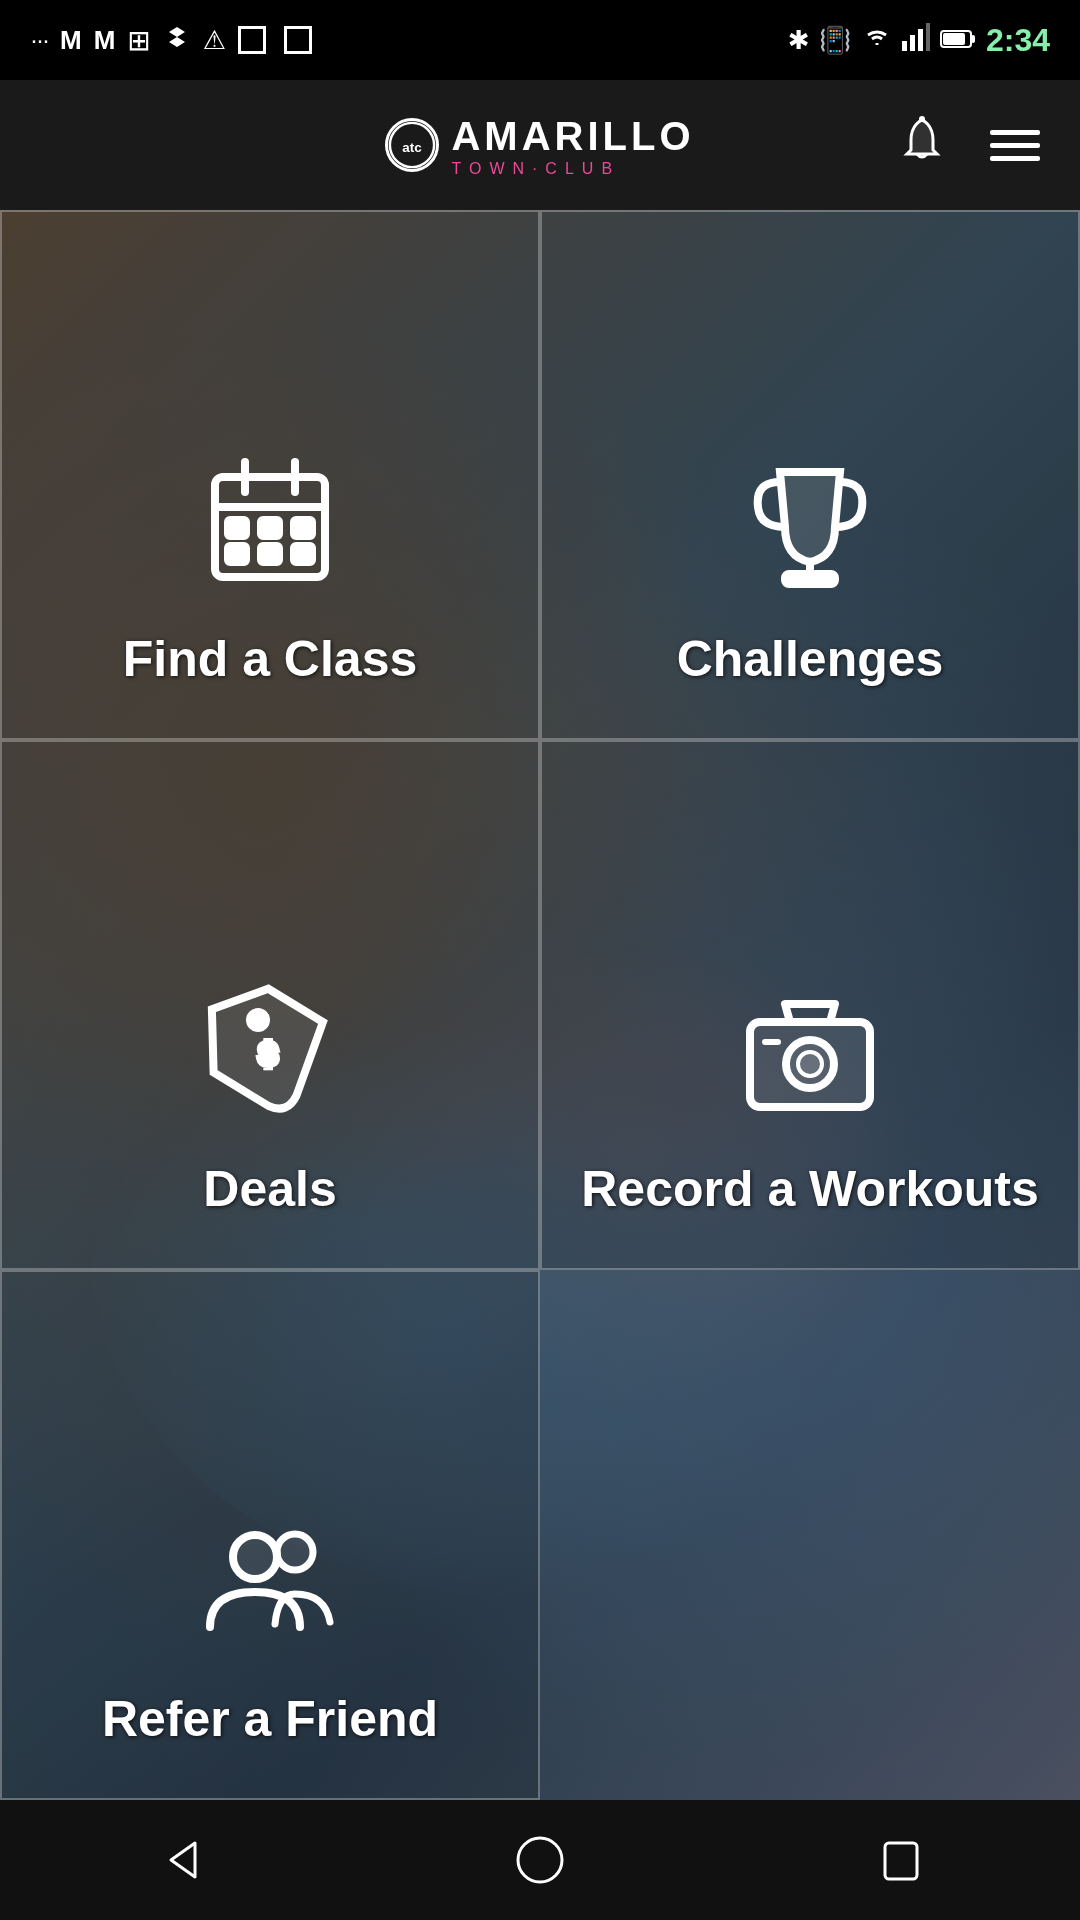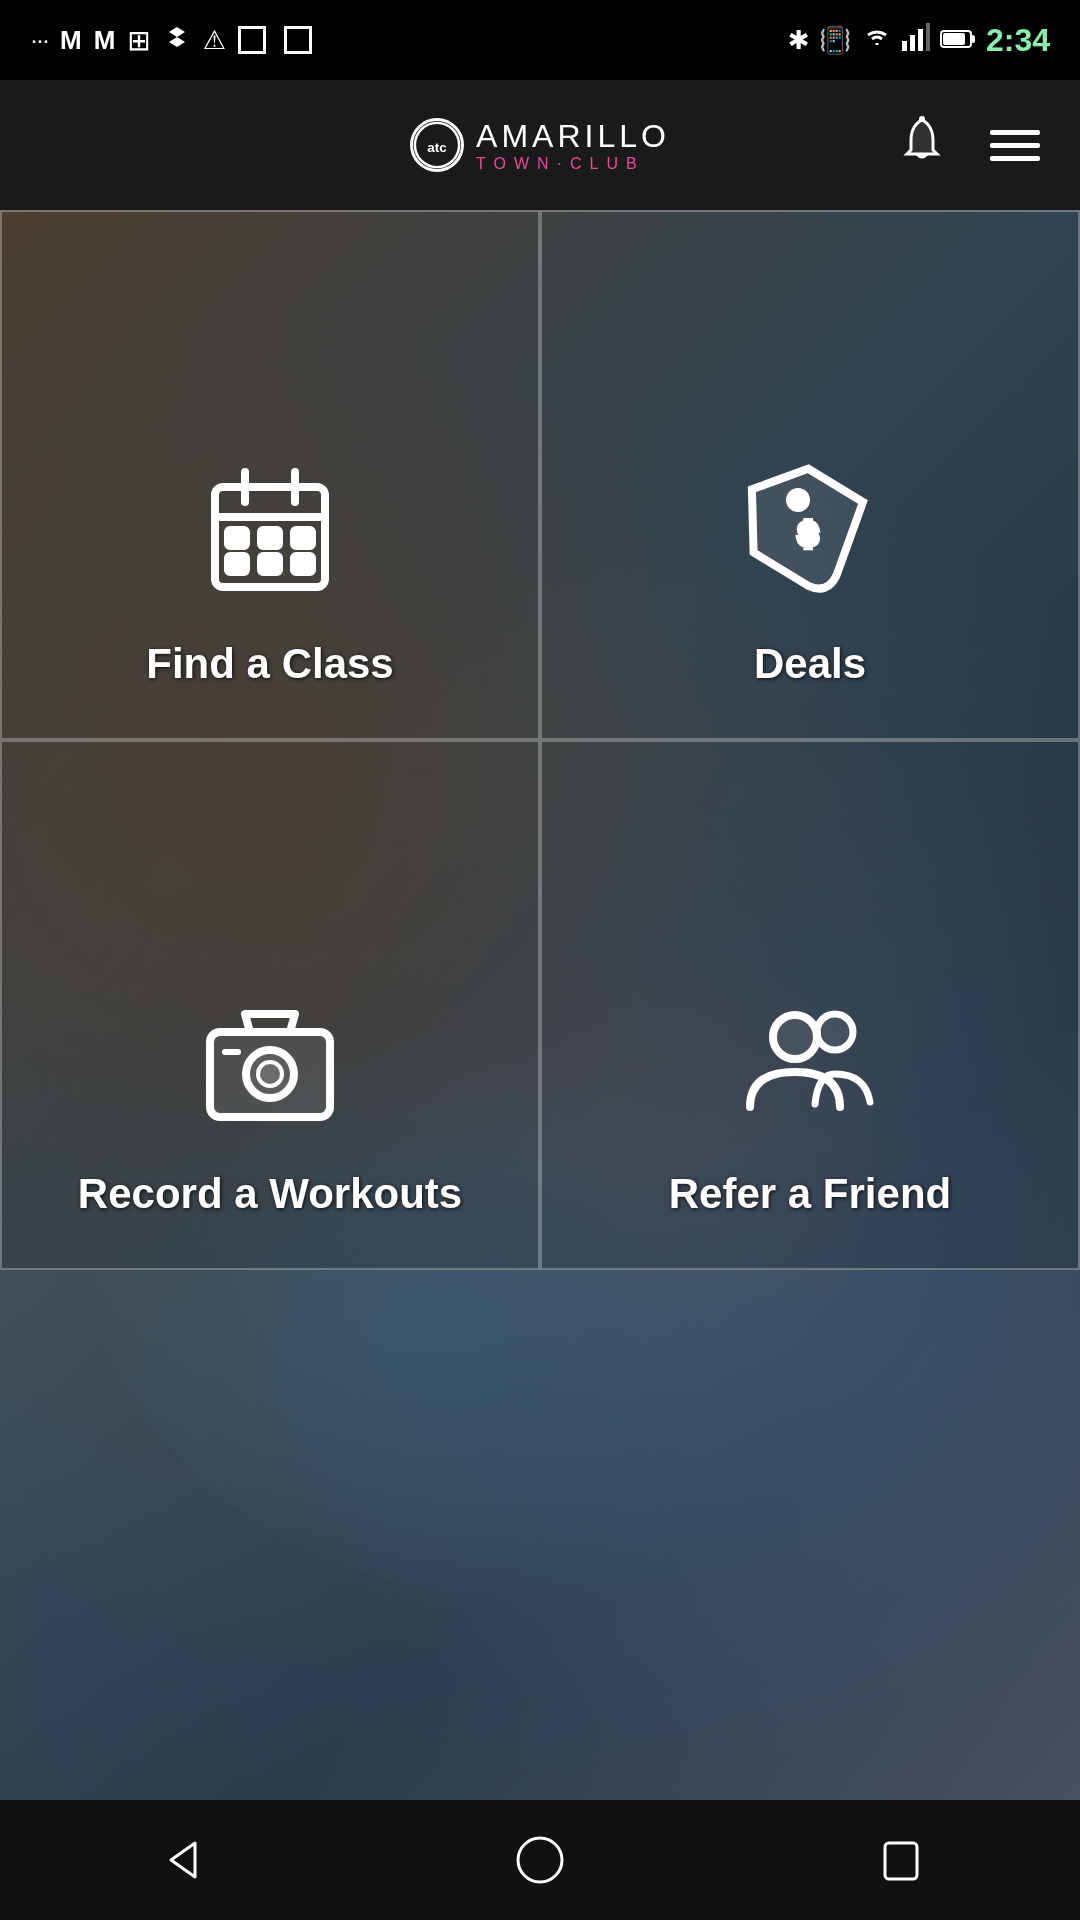--- a/index.html
+++ b/index.html
@@ -181,21 +181,21 @@
     .grid-icon svg {
       width: 140px;
       height: 140px;
       fill: none;
       stroke: #fff;
       stroke-width: 8;
     }
 
     .grid-label {
       color: #fff;
-      font-size: 42px;
+      font-size: 50px;
       font-weight: bold;
       text-align: center;
       text-shadow: 1px 1px 4px rgba(0,0,0,0.8);
     }
 
     
     .bottom-nav {
       width: 100%;
       height: 120px;
       background: #111;
@@ -266,21 +266,21 @@
 
 <div class="header">
   <div class="header-logo">
     <div class="logo-badge">
       <svg width="50" height="50" viewBox="0 0 50 50" fill="none" xmlns="http://www.w3.org/2000/svg">
         <circle cx="25" cy="25" r="23" stroke="white" stroke-width="2.5"></circle>
         <text x="25" y="32" font-family="Arial" font-size="14" font-weight="bold" fill="white" text-anchor="middle">atc</text>
       </svg>
     </div>
     <div style="display:flex;flex-direction:column;">
-      <span style="color:#fff;font-size:32px;font-weight:normal;letter-spacing:4px;line-height:1.2;">AMARILLO</span>
+      <span style="color:#fff;font-size:40px;font-weight:bold;letter-spacing:4px;line-height:1.2;">AMARILLO</span>
       <span style="color:#ec4899;font-size:16px;letter-spacing:8px;">TOWN·CLUB</span>
     </div>
   </div>
   <div class="header-bell">
     <svg width="55" height="55" viewBox="0 0 55 55" fill="none" xmlns="http://www.w3.org/2000/svg">
       <path d="M27 8 C27 8 16 12 16 28 L16 38 L12 42 L42 42 L38 38 L38 28 C38 12 27 8 27 8Z" stroke="white" stroke-width="3" fill="rgba(255,255,255,0.1)"></path>
       <path d="M22 42 Q27 48 32 42" stroke="white" stroke-width="3" fill="none"></path>
       <circle cx="27" cy="7" r="3" fill="white"></circle>
     </svg>
   </div>
@@ -315,20 +315,32 @@
           <rect x="61" y="68" width="18" height="16" rx="2" fill="white"></rect>
           <rect x="94" y="68" width="18" height="16" rx="2" fill="white"></rect>
           <rect x="28" y="94" width="18" height="16" rx="2" fill="white"></rect>
           <rect x="61" y="94" width="18" height="16" rx="2" fill="white"></rect>
           <rect x="94" y="94" width="18" height="16" rx="2" fill="white"></rect>
         </svg>
       </div>
       <span class="grid-label">Find a Class</span>
     </div>
 
+    <div class="grid-item">
+      <div class="grid-icon">
+        <svg viewBox="0 0 140 140" fill="none" xmlns="http://www.w3.org/2000/svg">
+          <path d="M40 20 L100 20 L95 75 Q95 105 70 110 Q45 105 45 75 Z" stroke="white" stroke-width="8" fill="rgba(255,255,255,0.1)"></path>
+          <path d="M40 30 Q15 30 18 55 Q20 75 45 75" stroke="white" stroke-width="8" fill="none"></path>
+          <path d="M100 30 Q125 30 122 55 Q120 75 95 75" stroke="white" stroke-width="8" fill="none"></path>
+          <line x1="70" y1="110" x2="70" y2="125" stroke="white" stroke-width="8" stroke-linecap="round"></line>
+          <rect x="45" y="122" width="50" height="10" rx="4" fill="white"></rect>
+        </svg>
+      </div>
+      <span class="grid-label">Challenges</span>
+    </div>
 
     <div class="grid-item">
       <div class="grid-icon">
         <svg viewBox="0 0 140 140" fill="none" xmlns="http://www.w3.org/2000/svg">
           <path d="M30 10 L90 10 L130 60 L80 120 Q65 135 50 120 L10 70 Z" stroke="white" stroke-width="8" fill="rgba(255,255,255,0.08)" transform="rotate(-20, 70, 70)"></path>
           <circle cx="58" cy="38" r="8" fill="white"></circle>
           <text x="68" y="82" font-family="Arial" font-size="30" font-weight="bold" fill="white" text-anchor="middle">$</text>
         </svg>
       </div>
       <span class="grid-label">Deals</span>

